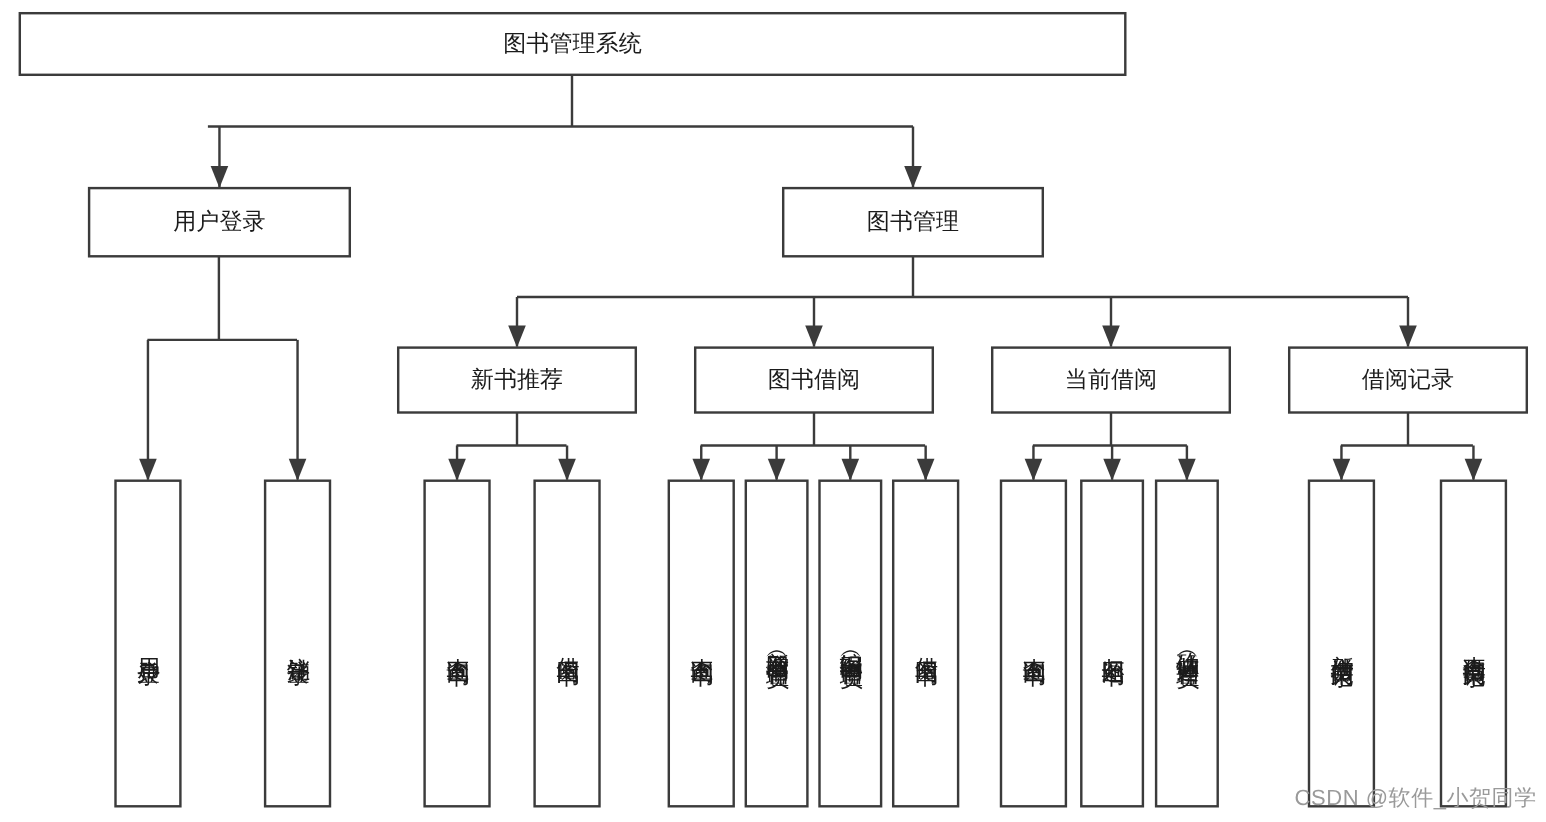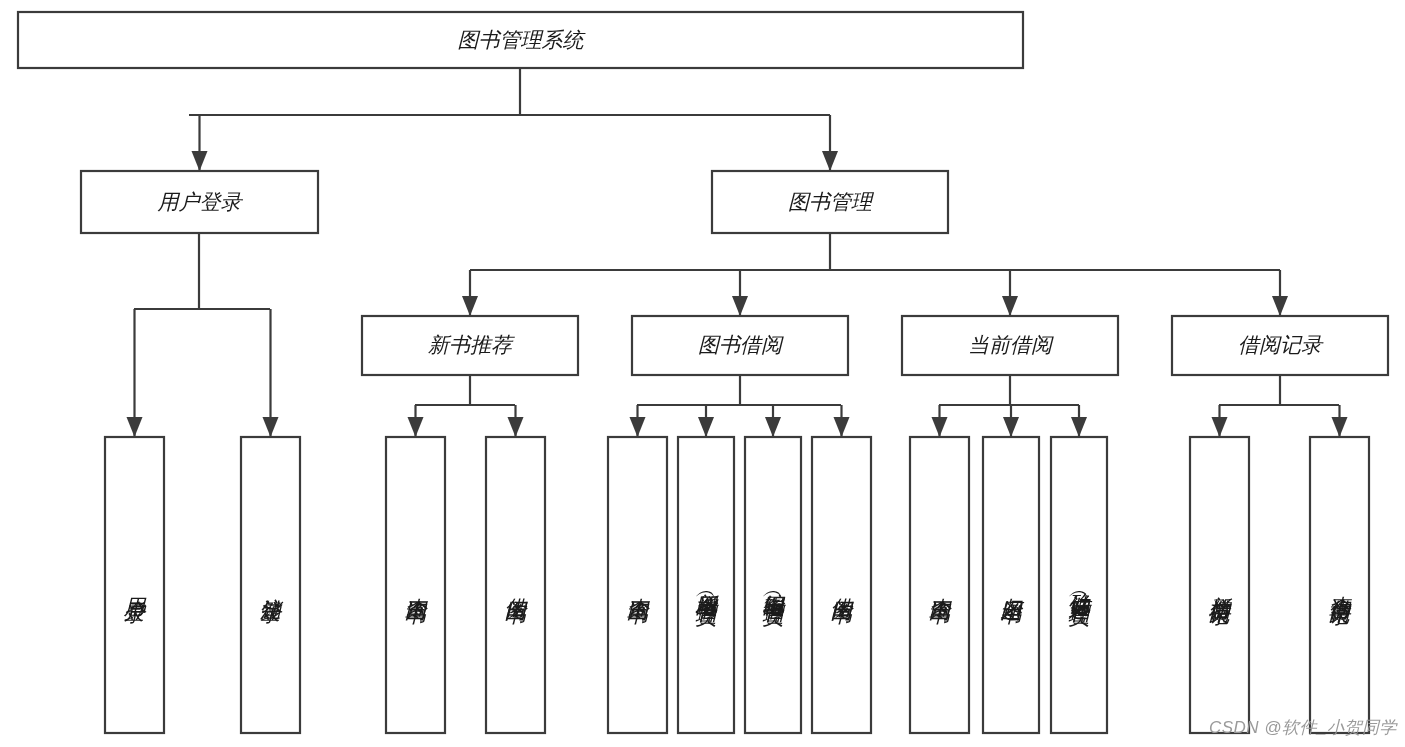--- a/index.html
+++ b/index.html
@@ -11,21 +11,20 @@
     width: 1405px;
     height: 747px;
     font-family: "Liberation Sans", "DejaVu Sans", sans-serif;
     overflow: hidden;
   }
   #diagram-root {
     position: relative;
     width: 1405px;
     height: 747px;
     background: #ffffff;
-    font-style: italic;
   }
   svg#tree-svg {
     position: absolute;
     left: 0;
     top: 0;
     width: 1405px;
     height: 747px;
     display: block;
   }
   .node-box {
@@ -73,21 +72,21 @@
     letter-spacing: 2px;
     color: #1b1b1b;
     white-space: nowrap;
     text-align: center;
   }
   #watermark {
     position: absolute;
     right: 8px;
     bottom: 8px;
     font-family: "Liberation Sans", "DejaVu Sans", sans-serif;
-    font-size: 17px;
+    font-size: 20px;
     color: #9a9a9a;
     letter-spacing: 0.5px;
     white-space: nowrap;
     pointer-events: none;
     margin-top: 20px;
   }
 </style>
 </head>
 <body>
 

